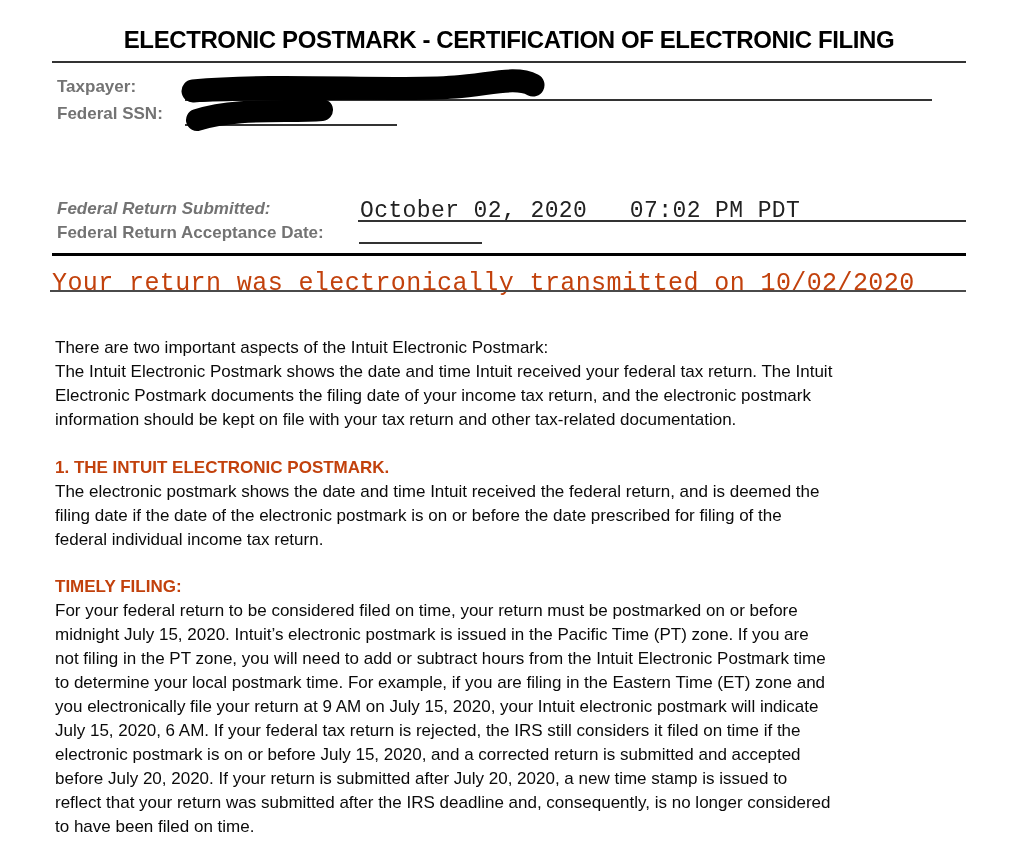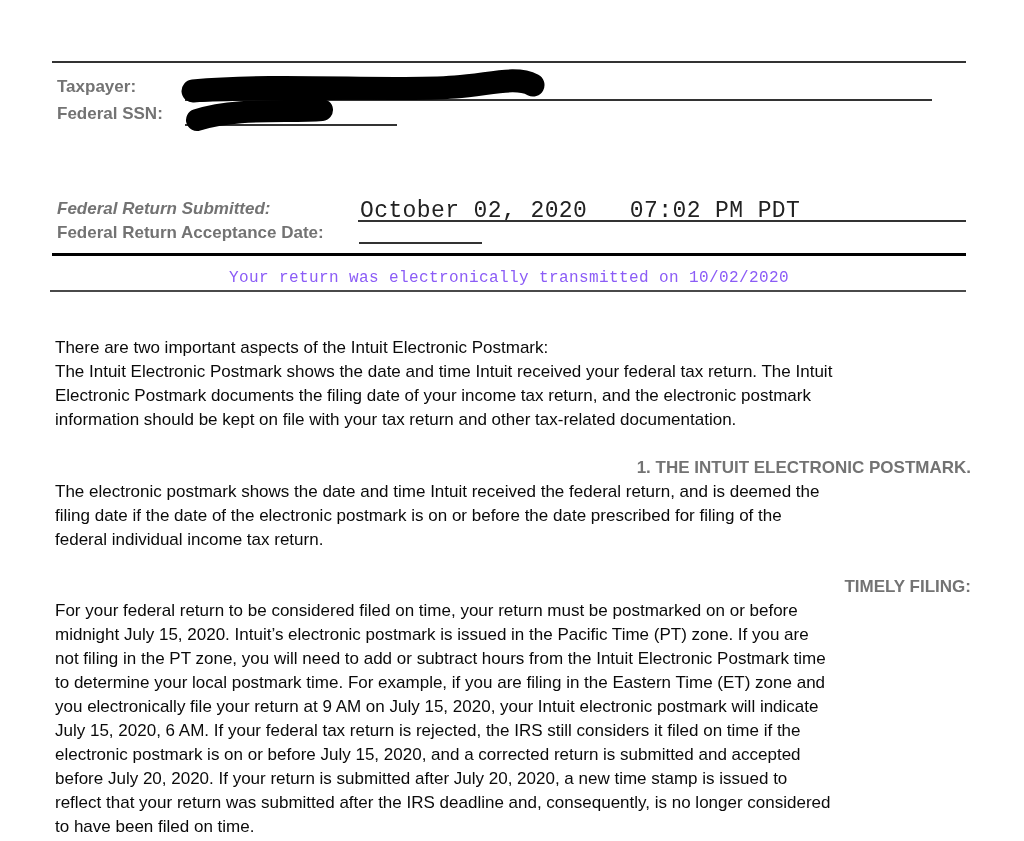--- a/index.html
+++ b/index.html
@@ -48,53 +48,53 @@
     font-family: "Liberation Mono", "DejaVu Sans Mono", monospace;
     font-size: 23px;
     letter-spacing: 0.4px;
     color: #222;
     white-space: pre;
   }
   .val-submitted { left: 360px; top: 198px; }
   .banner-text {
     position: absolute;
     left: 52px; top: 269px; width: 914px;
-    text-align: center;
+    text-align: left;
     font-family: "Liberation Mono", "DejaVu Sans Mono", monospace;
-    font-size: 16px;
+    font-size: 25px;
     letter-spacing: 0.4px;
-    color: #8b5cf6;
+    color: #c2410c;
     white-space: pre;
   }
   .redaction-svg { position: absolute; left: 0; top: 0; width: 1024px; height: 300px; }
   .body-copy {
     position: absolute;
     left: 55px; top: 316px; width: 916px;
     font-size: 17px;
     line-height: 24px;
     color: #0a0a0a;
   }
   .para { white-space: pre-line; }
   .para-gap-sm { margin-top: 20px; }
   .para-gap-md { margin-top: 24px; }
   .section-heading {
     font-weight: bold;
     font-size: 17px;
     line-height: 24px;
-    color: #737373;
+    color: #c2410c;
     white-space: nowrap;
-    text-align: right;
   }
   .heading-gap { margin-top: 23px; }
 </style>
 </head>
 <body>
 
 <div class="page">
 
+  <div class="doc-title">ELECTRONIC POSTMARK - CERTIFICATION OF ELECTRONIC FILING</div>
   <div class="rule rule-title"></div>
 
   <div class="field-label lbl-taxpayer">Taxpayer:</div>
   <div class="fieldline line-taxpayer"></div>
   <div class="field-label lbl-ssn">Federal SSN:</div>
   <div class="fieldline line-ssn"></div>
 
   <svg class="redaction-svg" viewBox="0 0 1024 300" xmlns="http://www.w3.org/2000/svg" aria-hidden="true">
     <path d="M 193 91 C 280 83, 390 92, 455 87 C 492 84, 516 76, 533 85" fill="none" stroke="#000" stroke-width="23" stroke-linecap="round" stroke-linejoin="round"></path>
     <path d="M 200 94 C 300 90, 380 94, 460 89" fill="none" stroke="#000" stroke-width="16" stroke-linecap="round"></path>

